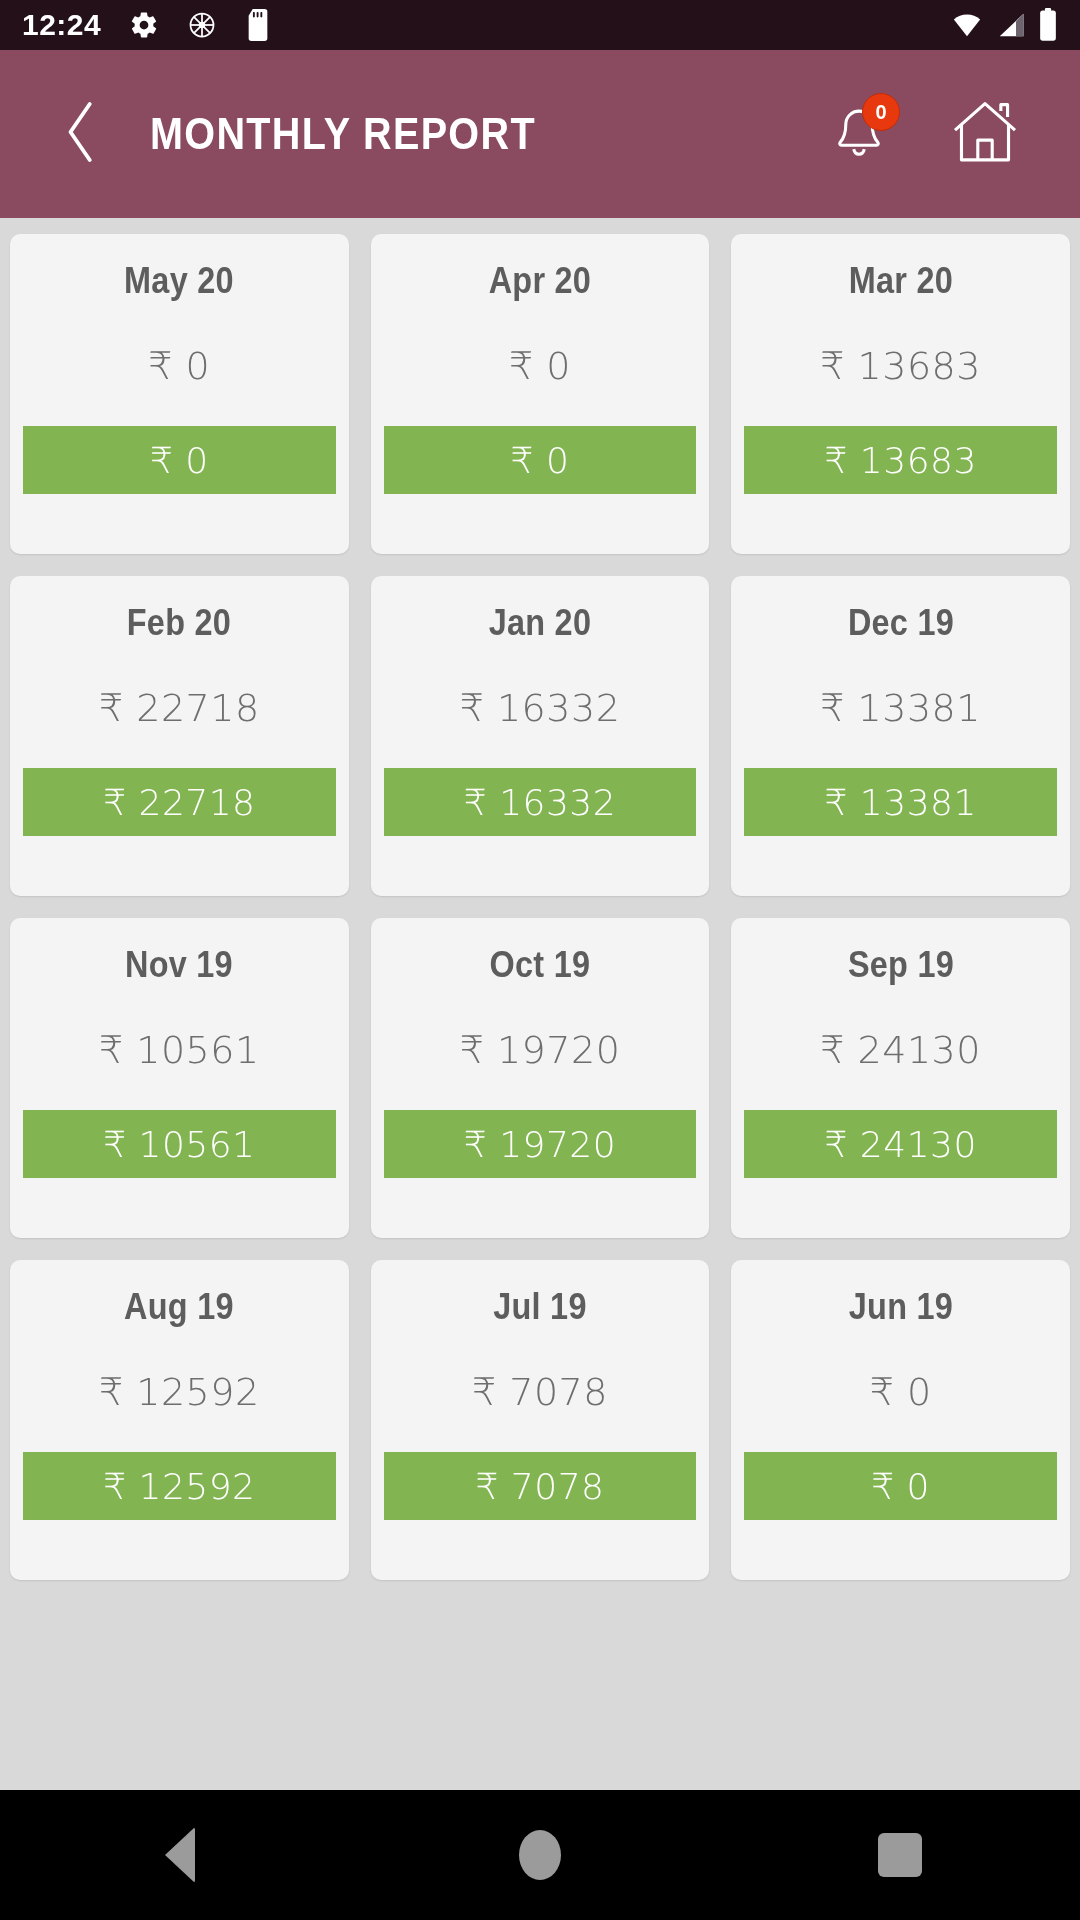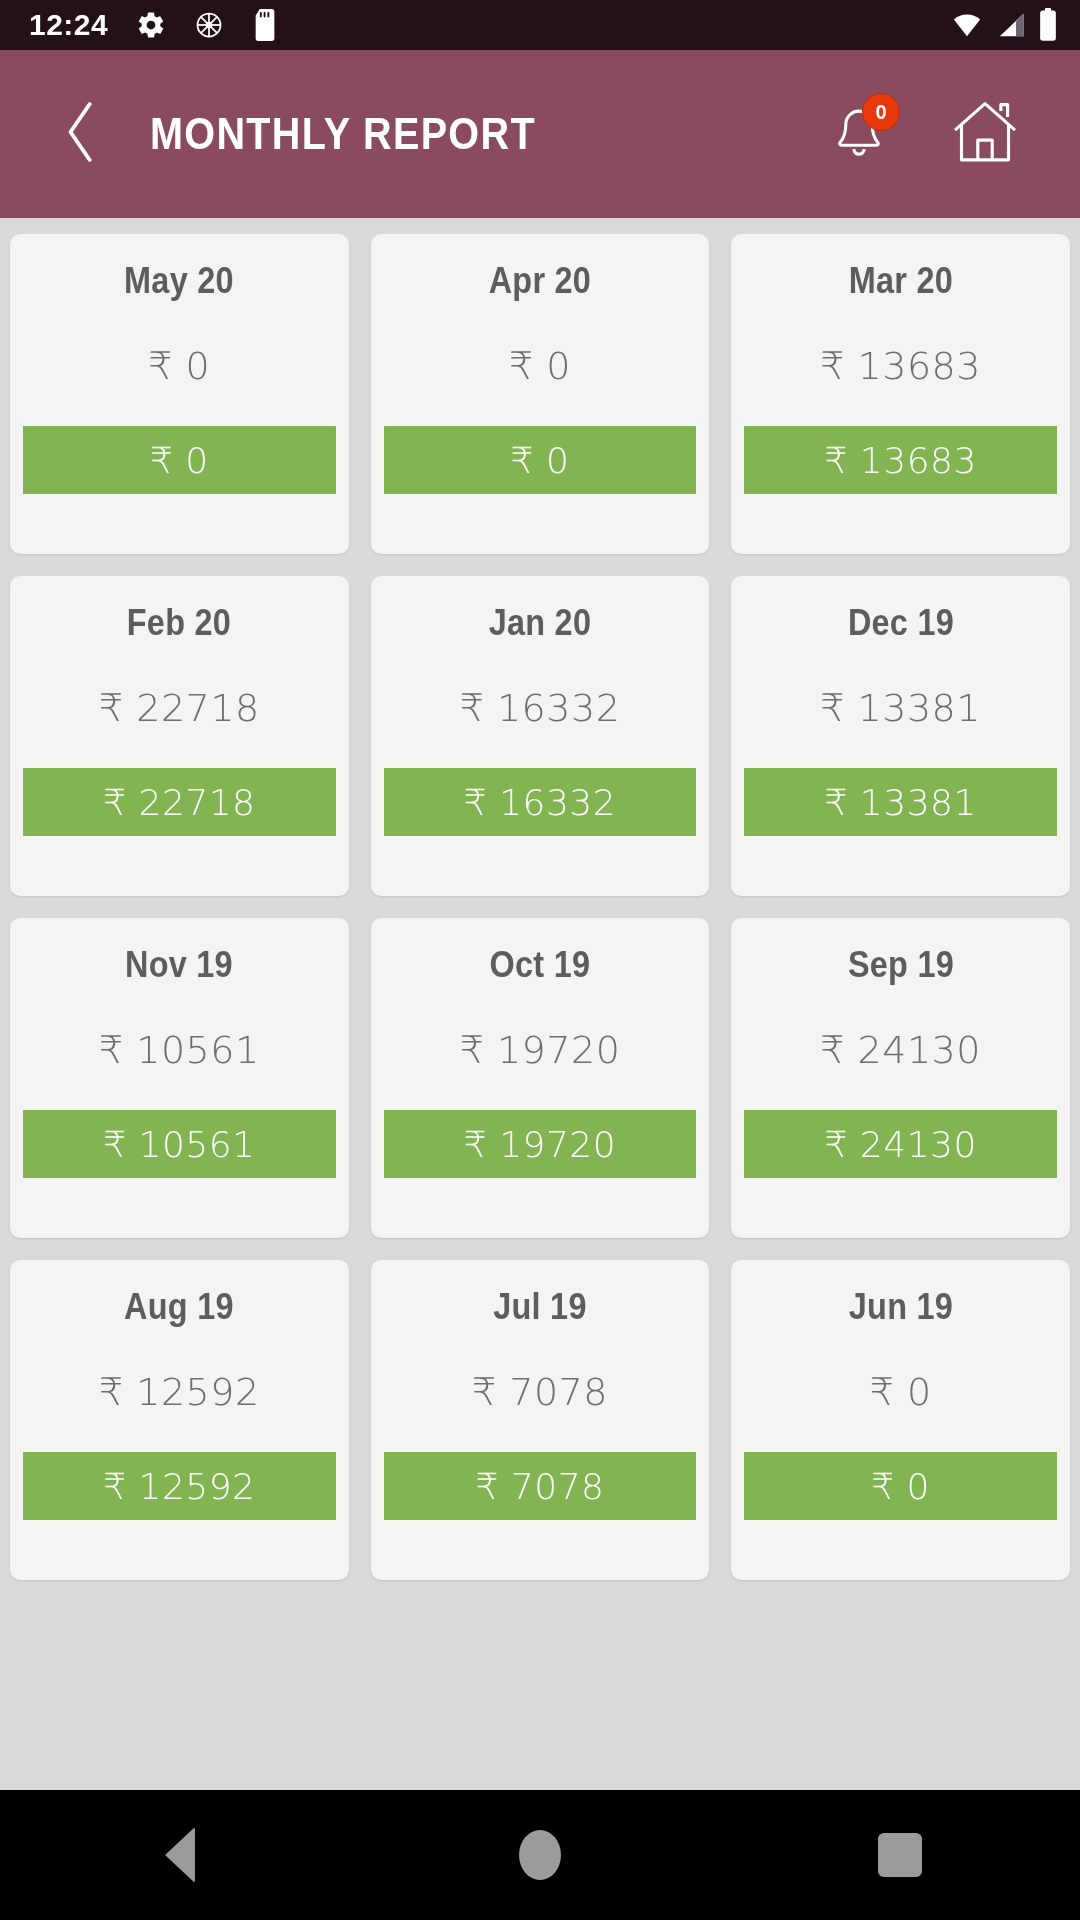--- a/index.html
+++ b/index.html
@@ -9,21 +9,21 @@
     background:#d9d9d9;
     overflow:hidden;
   }
   .screen { position:relative; width:1080px; height:1920px; display:flex; flex-direction:column; }
 
   
   .statusbar {
     height:50px; background:#231019; color:#ffffff;
     display:flex; align-items:center; padding:0 22px; flex:0 0 50px;
   }
-  .status-left { display:flex; align-items:center; gap:28px;margin-left:7px; }
+  .status-left { display:flex; align-items:center; gap:28px; }
   .status-time { font-size:30px; font-weight:bold; letter-spacing:0.5px; font-family:"Liberation Sans", sans-serif; }
   .status-right { margin-left:auto; display:flex; align-items:center; gap:11px; }
   .sicon { display:inline-flex; align-items:center; justify-content:center; }
 
   
   .appbar {
     flex:0 0 168px; height:168px; background:#8a4b60;
     display:flex; align-items:center; padding:12px 28px; position:relative;
   }
   .backbtn { width:70px; height:70px; display:flex; align-items:center; justify-content:center; margin-left:18px; }

